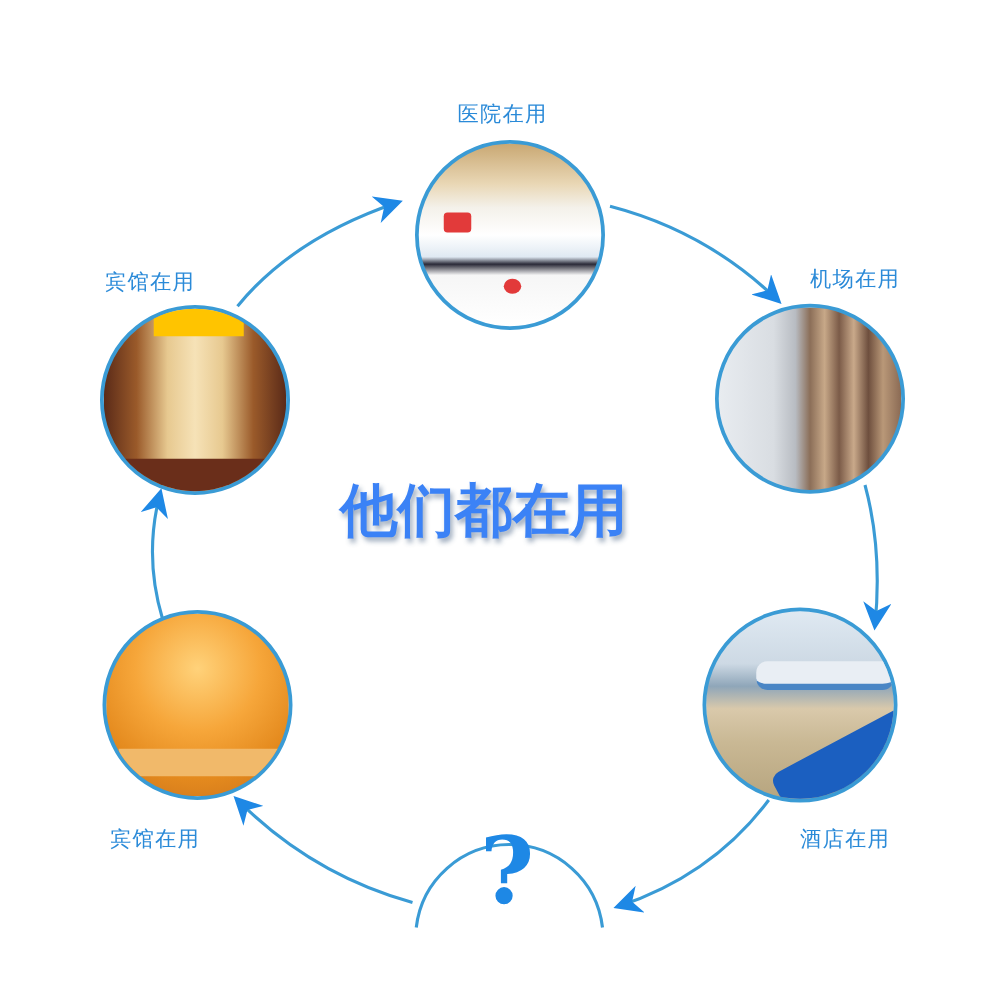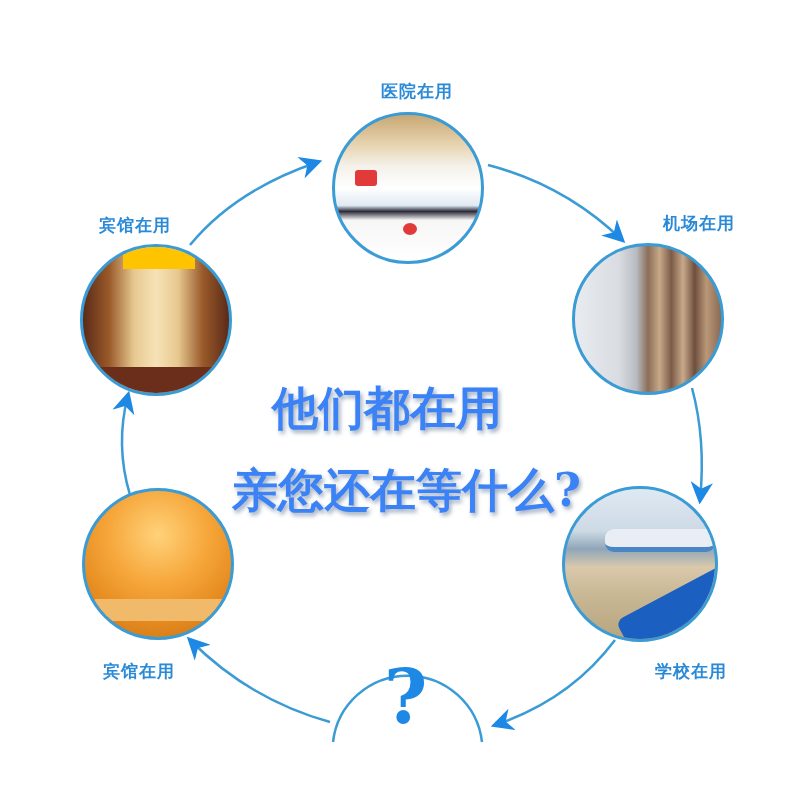--- a/index.html
+++ b/index.html
@@ -1,18 +1,18 @@
 <!DOCTYPE html>
 <html><head>
 <meta charset="utf-8">
 <style>
   html,body{margin:0;padding:0;background:#ffffff;}
   .stage{position:relative;width:800px;height:800px;overflow:hidden;background:#ffffff;font-family:"DejaVu Sans","Liberation Sans",sans-serif;}
   svg.flow{position:absolute;left:0;top:0;}
-  .label{position:absolute;color:#2a8ad8;font-size:17px;font-weight:bold;letter-spacing:1px;white-space:nowrap;margin-left:15px;}
+  .label{position:absolute;color:#2a8ad8;font-size:17px;font-weight:normal;letter-spacing:1px;white-space:nowrap;}
   .photo{position:absolute;border-radius:50%;border:3px solid #3a9bd5;box-sizing:border-box;overflow:hidden;}
   .headline{position:absolute;color:#3b82f6;font-family:"DejaVu Serif","Liberation Serif",serif;font-weight:bold;text-shadow:2px 3px 4px rgba(40,70,110,0.45);white-space:nowrap;}
   .qmark{position:absolute;color:#1e88e5;font-family:"DejaVu Serif","Liberation Serif",serif;font-weight:bold;font-size:74px;line-height:1;}
 </style>
 </head>
 <body>
 
 <div class="stage">
 
   <svg class="flow" width="800" height="800">
@@ -39,35 +39,34 @@
 
   <div class="label" style="left:366px;top:80px;">医院在用</div>
   <div class="photo" style="left:332px;top:112px;width:152px;height:152px;background:linear-gradient(180deg,#c9a873 0%,#e9d7b5 22%,#f4f1ea 35%,#ffffff 50%,#dfe9f2 62%,#2a2a38 66%,#f6f6f6 72%,#ffffff 100%);">
     <div style="position:absolute;left:20px;top:55px;width:22px;height:16px;background:#e23a3a;border-radius:3px;"></div>
     <div style="position:absolute;left:68px;top:108px;width:14px;height:12px;background:#e23a3a;border-radius:50%;"></div>
   </div>
 
   <div class="label" style="left:648px;top:212px;">机场在用</div>
   <div class="photo" style="left:572px;top:243px;width:152px;height:152px;background:linear-gradient(90deg,#e8ecf0 0%,#d9dde2 30%,#b8bcc2 42%,#8b6e58 50%,#c7a888 58%,#7b5b48 66%,#c9a98a 74%,#6e4f3e 82%,#b99878 90%,#8a6a54 100%);"></div>
 
-  <div class="label" style="left:640px;top:660px;">学校在用</div>
+  <div class="label" style="left:640px;top:660px;">酒店在用</div>
   <div class="photo" style="left:562px;top:486px;width:156px;height:156px;background:linear-gradient(180deg,#dfe9f2 0%,#cdd9e4 28%,#8fa6b9 40%,#d9c9ab 52%,#c9b894 70%,#b7a57f 100%);">
     <div style="position:absolute;left:40px;top:40px;width:110px;height:18px;background:#e9eef4;border-radius:9px;border-bottom:5px solid #4a86c5;"></div>
     <div style="position:absolute;left:60px;top:100px;width:120px;height:70px;background:#1b5fc0;transform:rotate(-28deg);border-radius:8px;"></div>
   </div>
 
   <div class="label" style="left:88px;top:660px;">宾馆在用</div>
   <div class="photo" style="left:82px;top:488px;width:152px;height:152px;background:radial-gradient(circle at 50% 30%,#ffd27a 0%,#f6a63a 40%,#e48a1e 70%,#c9701a 100%);">
     <div style="position:absolute;left:10px;top:108px;width:140px;height:22px;background:#f1b96a;"></div>
   </div>
 
   <div class="label" style="left:84px;top:214px;">宾馆在用</div>
   <div class="photo" style="left:80px;top:244px;width:152px;height:152px;background:linear-gradient(90deg,#5a2a18 0%,#9a5a2a 18%,#e7c990 35%,#f6e2b7 50%,#e7c990 65%,#9a5a2a 82%,#5a2a18 100%);">
     <div style="position:absolute;left:40px;top:0;width:72px;height:22px;background:#ffc400;"></div>
     <div style="position:absolute;left:0;top:120px;width:152px;height:32px;background:#6a2e1a;"></div>
   </div>
 
   <div class="headline" style="left:272px;top:378px;font-size:46px;">他们都在用</div>
-  <div class="headline" style="left:232px;top:460px;font-size:46px;">亲您还在等什么?</div>
 
   <div class="qmark" style="left:384px;top:660px;">?</div>
 
 </div>
 
 </body></html>

